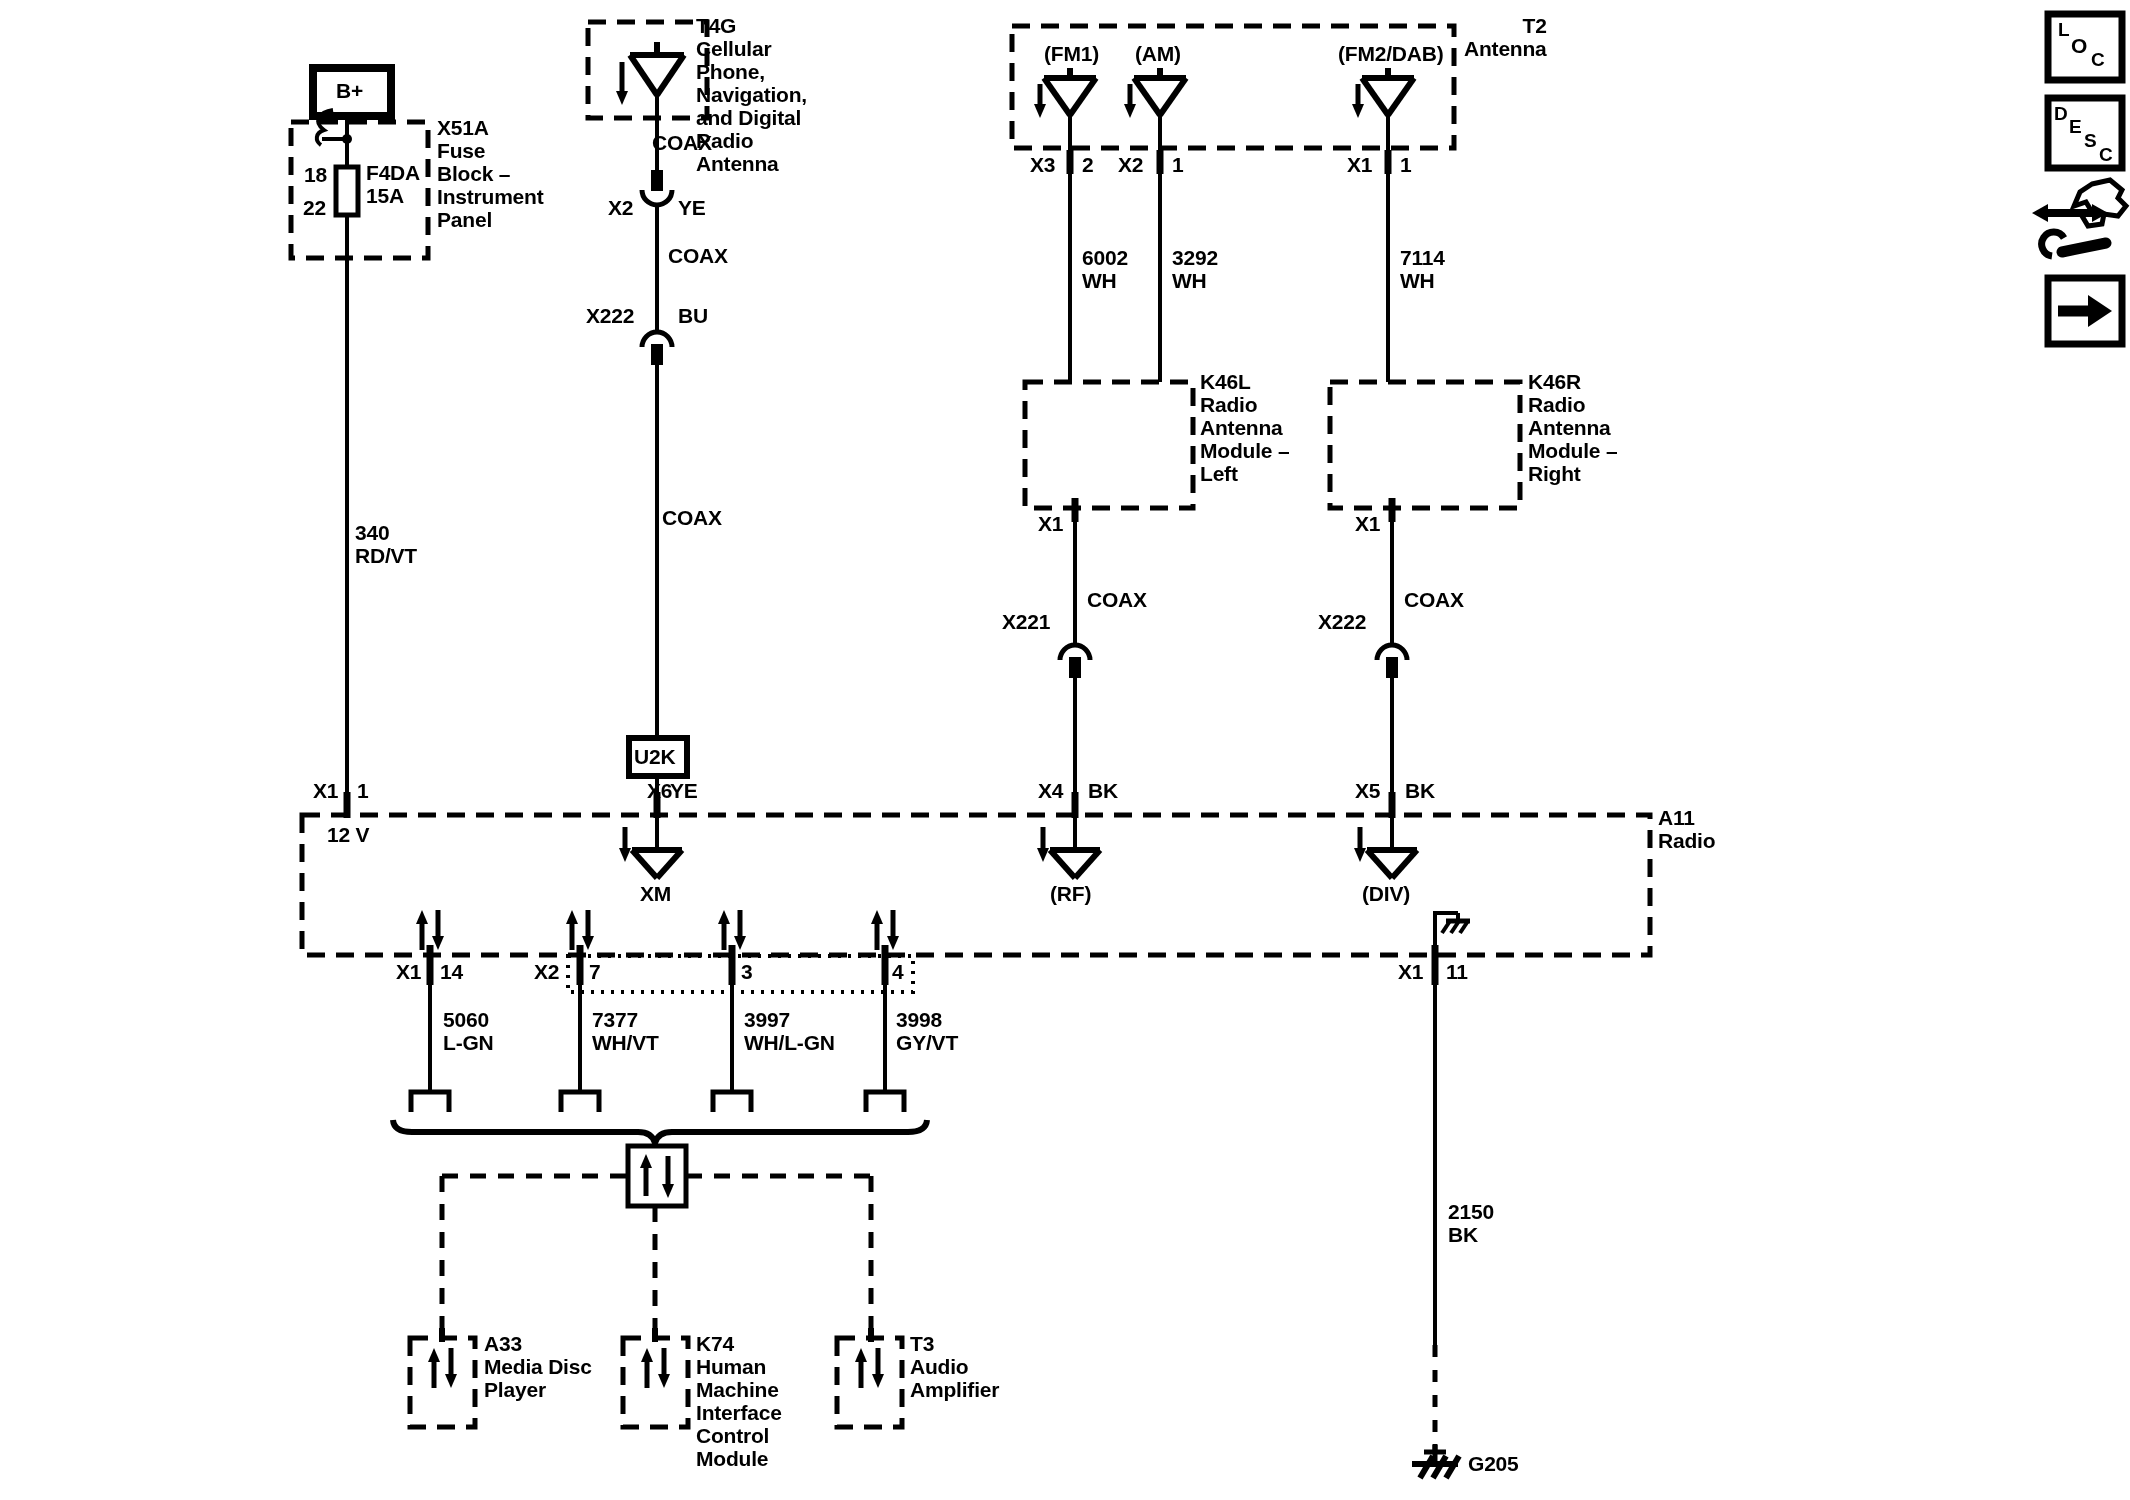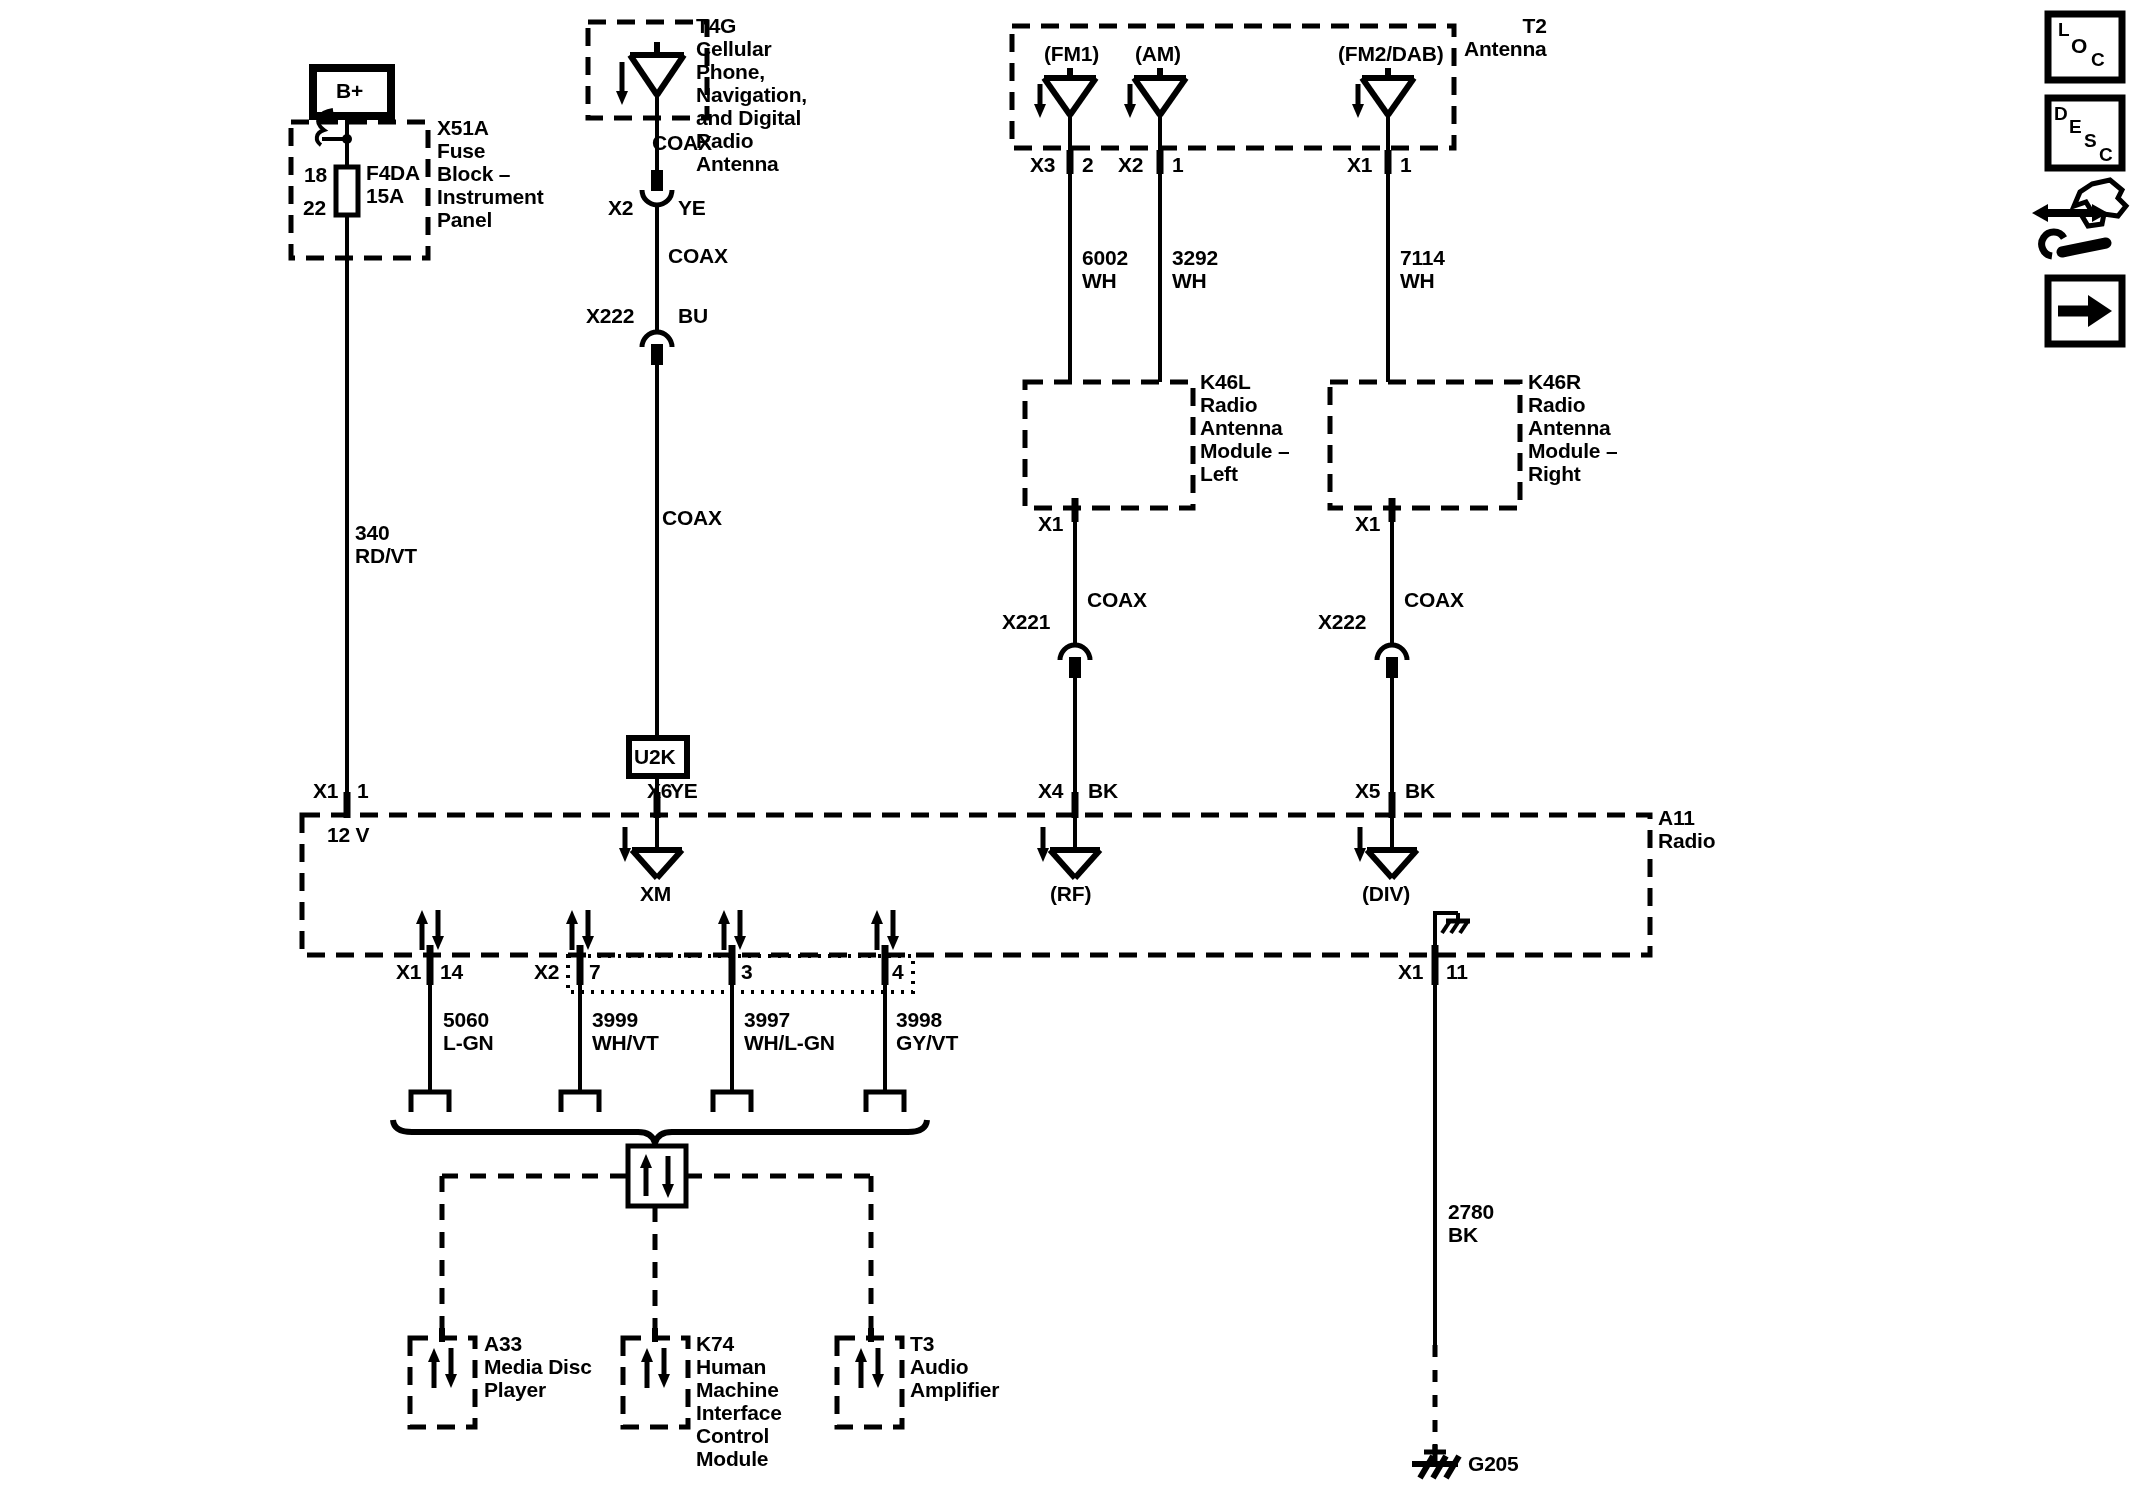--- a/index.html
+++ b/index.html
@@ -379,28 +379,28 @@
   <div class="lbl" style="left:440px;top:960px;">14</div>
   <div class="lbl" style="left:534px;top:960px;">X2</div>
   <div class="lbl" style="left:589px;top:960px;">7</div>
   <div class="lbl" style="left:741px;top:960px;">3</div>
   <div class="lbl" style="left:892px;top:960px;">4</div>
   <div class="lbl" style="left:1398px;top:960px;">X1</div>
   <div class="lbl" style="left:1446px;top:960px;">11</div>
 
   <div class="lbl" style="left:443px;top:1008px;">5060
 L-GN</div>
-  <div class="lbl" style="left:592px;top:1008px;">3999
+  <div class="lbl" style="left:592px;top:1008px;">7377
 WH/VT</div>
   <div class="lbl" style="left:744px;top:1008px;">3997
 WH/L-GN</div>
   <div class="lbl" style="left:896px;top:1008px;">3998
 GY/VT</div>
 
-  <div class="lbl" style="left:1448px;top:1200px;">2780
+  <div class="lbl" style="left:1448px;top:1200px;">2150
 BK</div>
   <div class="lbl" style="left:1468px;top:1452px;">G205</div>
 
   <div class="lbl" style="left:484px;top:1332px;">A33
 Media Disc
 Player</div>
   <div class="lbl" style="left:696px;top:1332px;">K74
 Human
 Machine
 Interface

